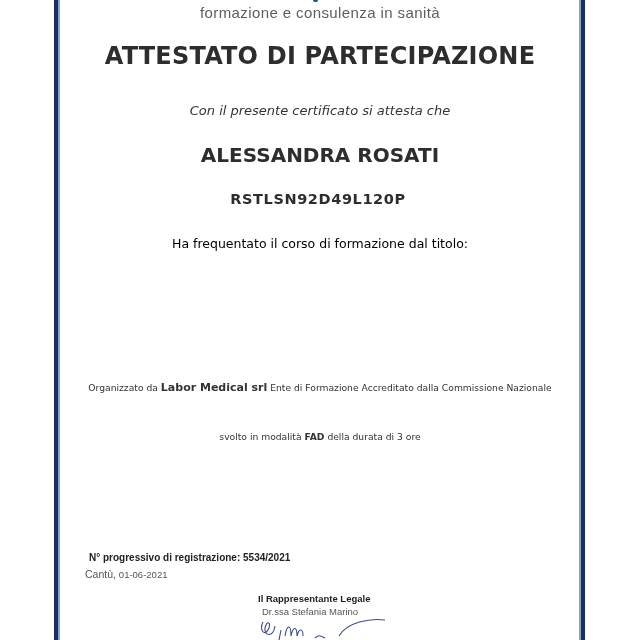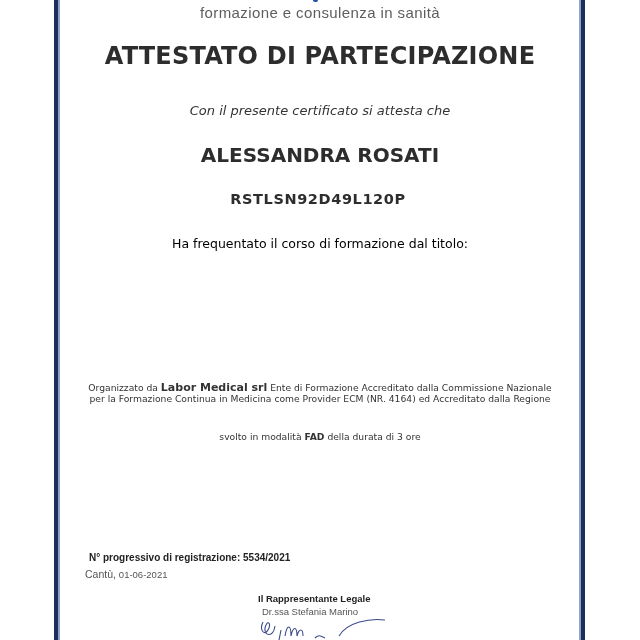--- a/index.html
+++ b/index.html
@@ -178,21 +178,20 @@
 
 <div class="course-title">
 </div>
 
 <div class="organizer">
   <div>
     <span>Organizzato da</span>
     <b>Labor Medical srl</b>
     <span>Ente di Formazione Accreditato dalla Commissione Nazionale</span>
   </div>
-  <div>per la Formazione Continua in Medicina come Provider ECM (NR. 4164) ed Accreditato dalla Regione</div>
 </div>
 
 <div class="mode">
   <span>svolto in modalità</span>
   <b>FAD</b>
   <span>della durata di 3 ore</span>
 </div>
 
 <div class="reg">N° progressivo di registrazione: 5534/2021</div>
 <div class="place-date">

